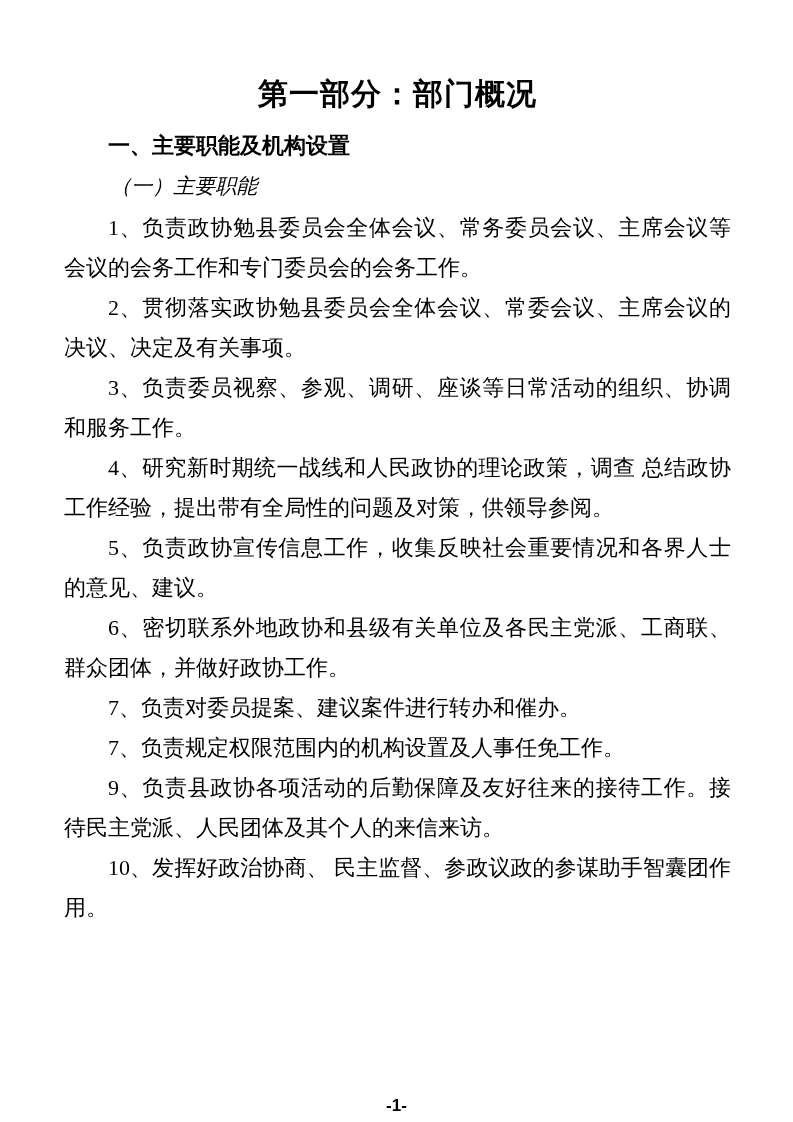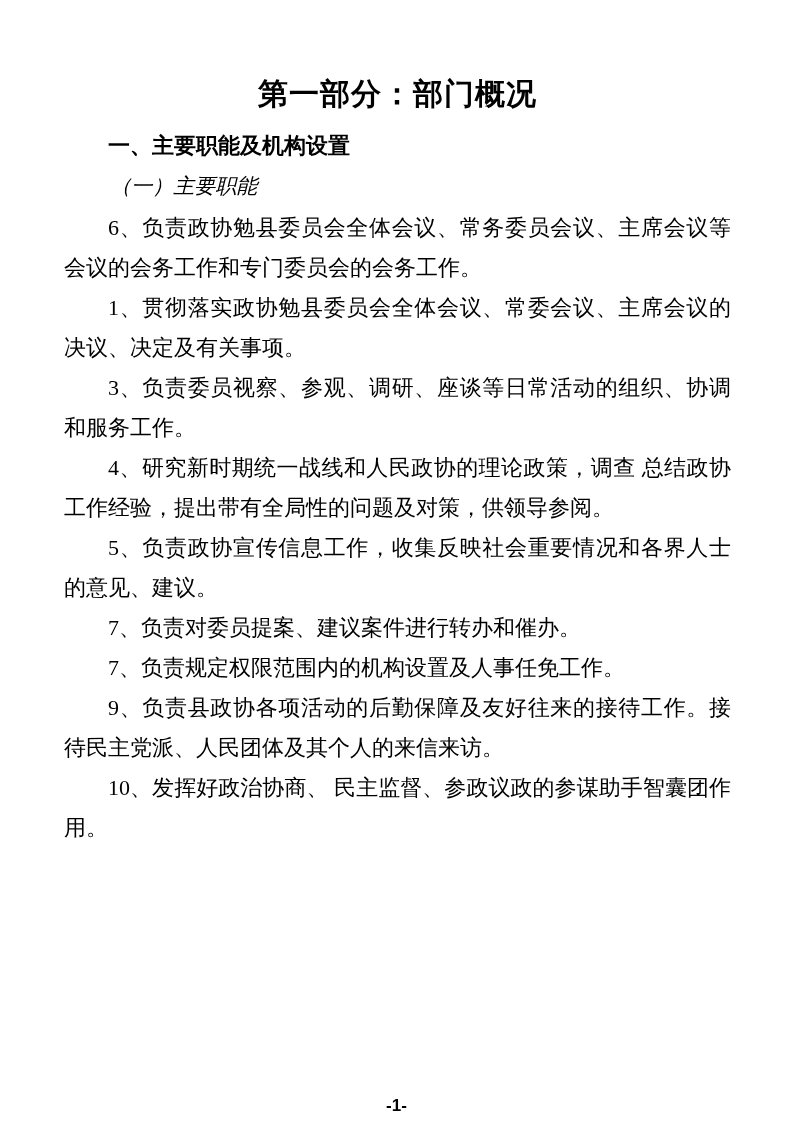--- a/index.html
+++ b/index.html
@@ -69,23 +69,24 @@
     font-size: 17px;
   }
 </style>
 </head>
 <body>
 
 <div class="page">
   <h1 class="doc-title">第一部分：部门概况</h1>
   <h2 class="section-heading">一、主要职能及机构设置</h2>
   <h3 class="subsection-heading">（一）主要职能</h3>
-  <p class="body-para">6、负责政协勉县委员会全体会议、常务委员会议、主席会议等会议的会务工作和专门委员会的会务工作。</p>
-  <p class="body-para">1、贯彻落实政协勉县委员会全体会议、常委会议、主席会议的决议、决定及有关事项。</p>
+  <p class="body-para">1、负责政协勉县委员会全体会议、常务委员会议、主席会议等会议的会务工作和专门委员会的会务工作。</p>
+  <p class="body-para">2、贯彻落实政协勉县委员会全体会议、常委会议、主席会议的决议、决定及有关事项。</p>
   <p class="body-para">3、负责委员视察、参观、调研、座谈等日常活动的组织、协调和服务工作。</p>
   <p class="body-para">4、研究新时期统一战线和人民政协的理论政策，调查 总结政协工作经验，提出带有全局性的问题及对策，供领导参阅。</p>
   <p class="body-para">5、负责政协宣传信息工作，收集反映社会重要情况和各界人士的意见、建议。</p>
+  <p class="body-para">6、密切联系外地政协和县级有关单位及各民主党派、工商联、群众团体，并做好政协工作。</p>
   <p class="body-para">7、负责对委员提案、建议案件进行转办和催办。</p>
   <p class="body-para">7、负责规定权限范围内的机构设置及人事任免工作。</p>
   <p class="body-para">9、负责县政协各项活动的后勤保障及友好往来的接待工作。接待民主党派、人民团体及其个人的来信来访。</p>
   <p class="body-para">10、发挥好政治协商、 民主监督、参政议政的参谋助手智囊团作用。</p>
   <div class="page-footer">-1-</div>
 </div>
 
 </body></html>

